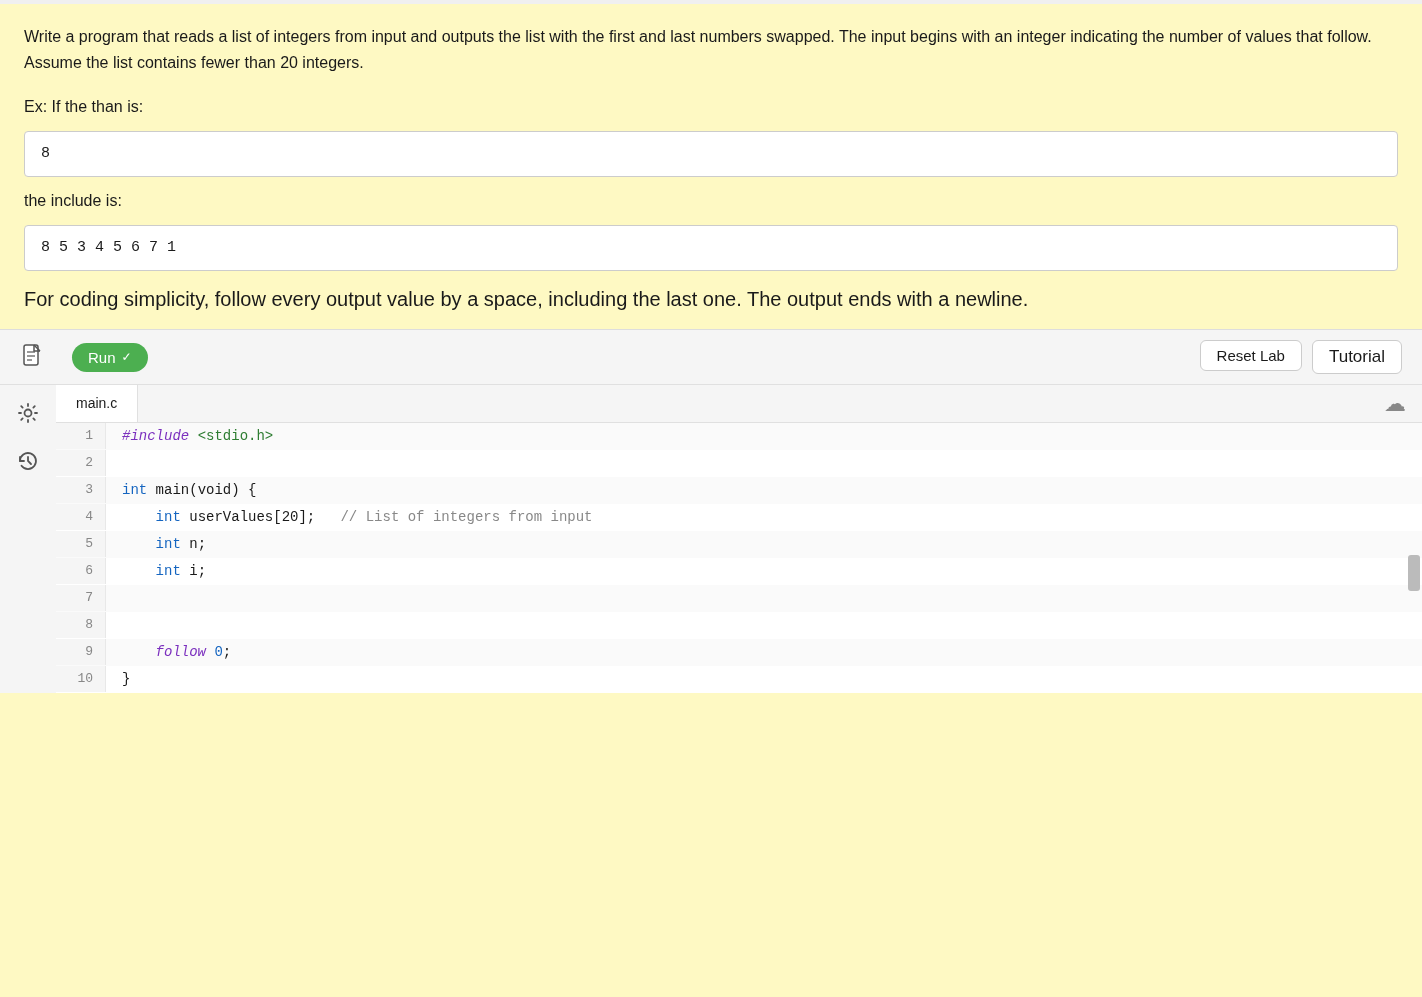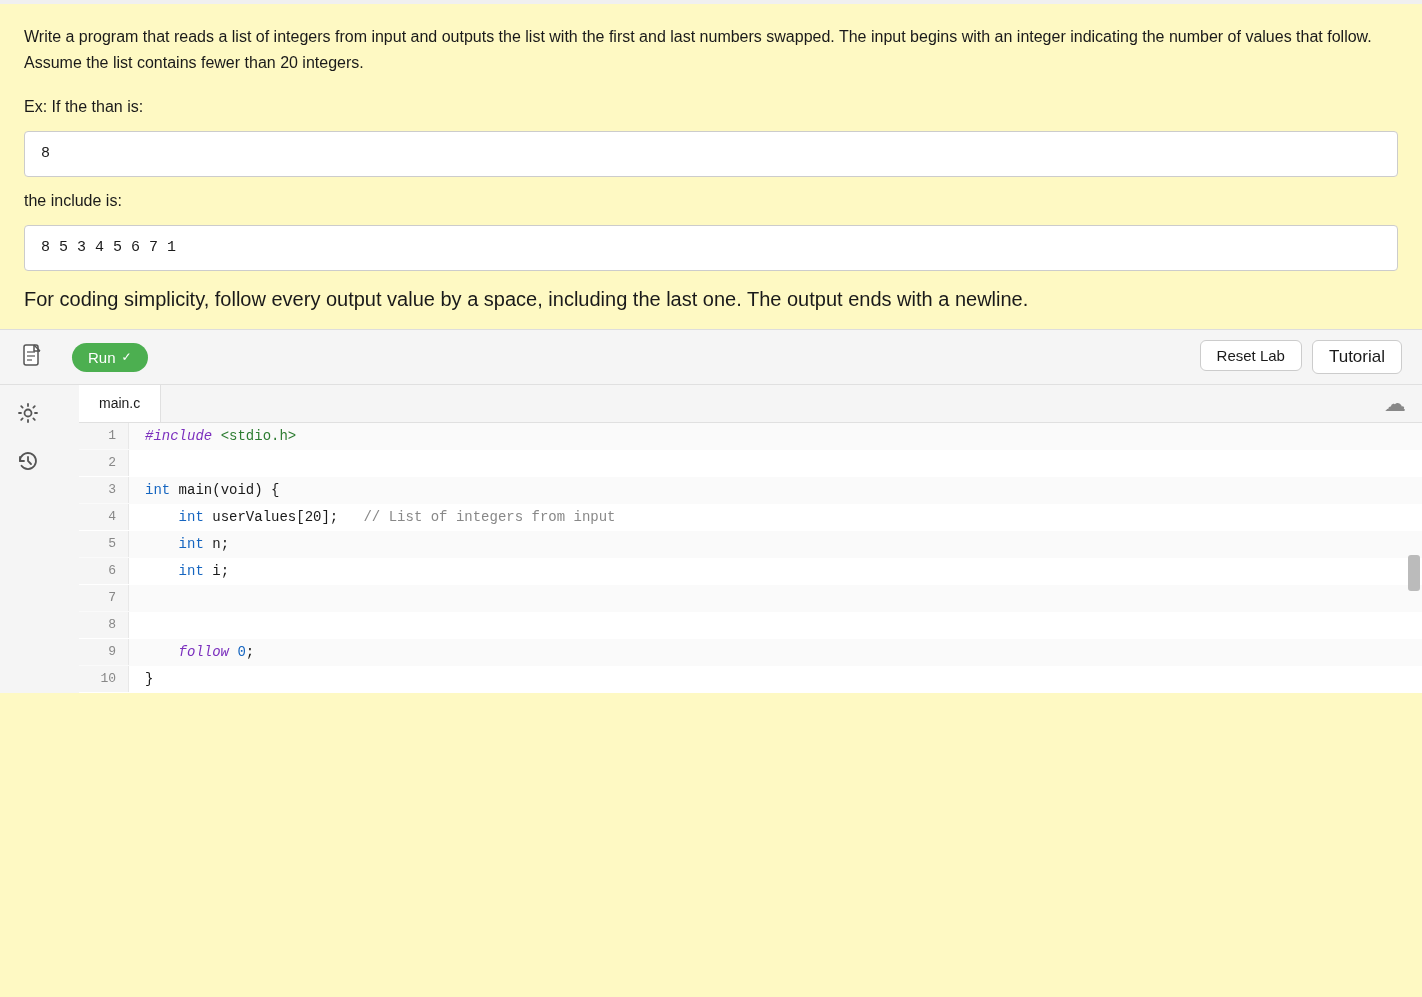--- a/index.html
+++ b/index.html
@@ -129,21 +129,20 @@
       border: 1px solid #ccc;
       border-radius: 6px;
       padding: 6px 16px;
       font-size: 17px;
       cursor: pointer;
     }
 
     .ide-main {
       display: flex;
       background: #f5f5f5;
-      gap: 23px;
     }
 
     .ide-left-icons {
       display: flex;
       flex-direction: column;
       align-items: center;
       gap: 20px;
       padding: 14px 12px;
       width: 56px;
     }

